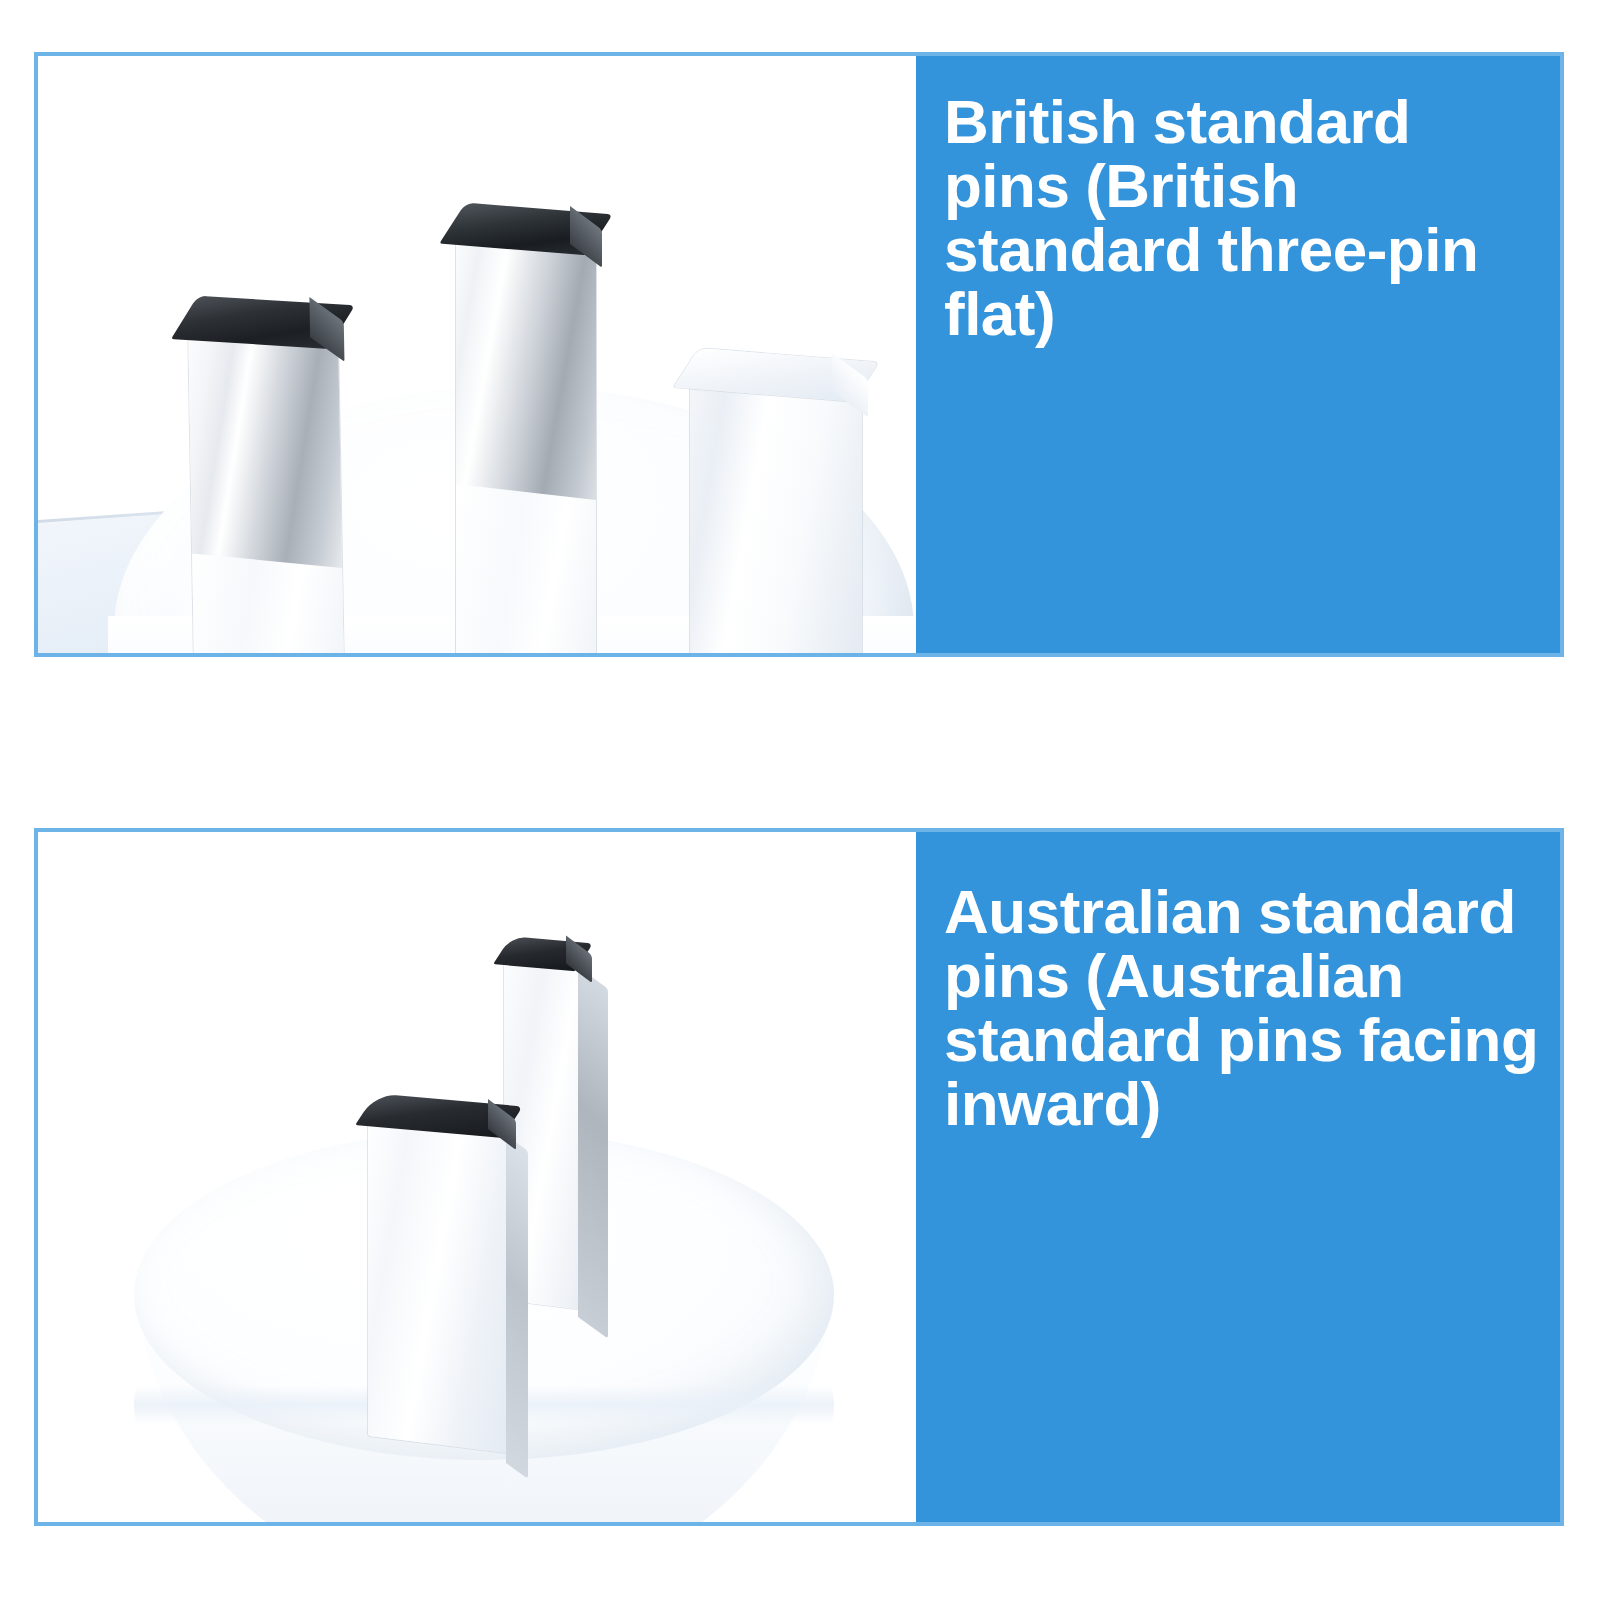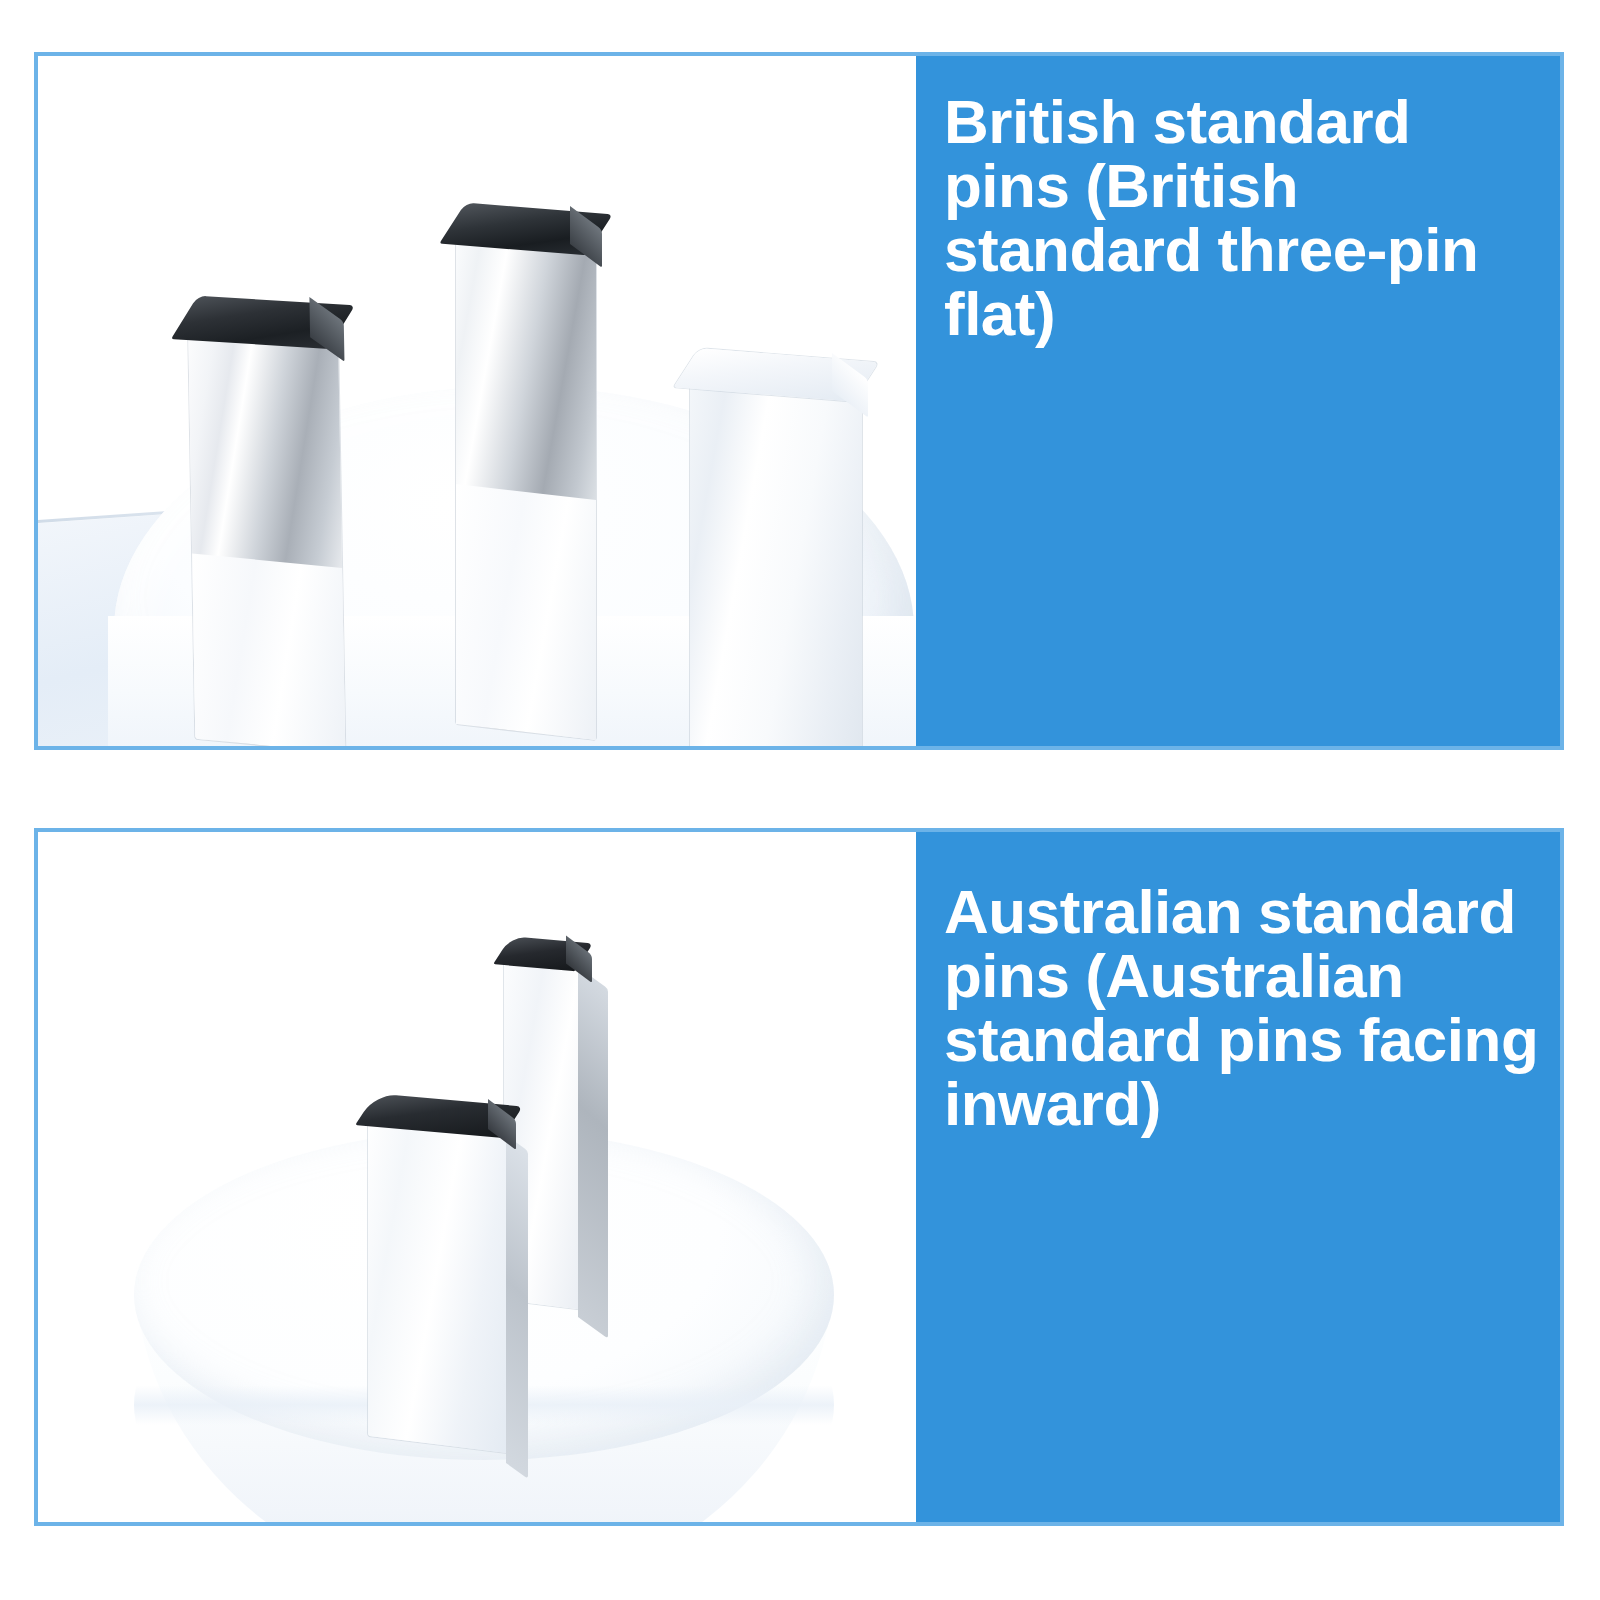--- a/index.html
+++ b/index.html
@@ -15,21 +15,21 @@
   .panel{
     position:absolute;
     left:34px;
     width:1530px;
     border:4px solid #6cb3e8;
     box-sizing:border-box;
     display:flex;
     background:#fff;
     overflow:hidden;
   }
-  #panel-1{top:52px;height:698px;}
+  #panel-1{top:52px;height:605px;}
   #panel-2{top:828px;height:698px;}
 
   
   .photo{
     position:relative;
     width:878px;
     flex:0 0 878px;
     background:#ffffff;
     overflow:hidden;
   }

